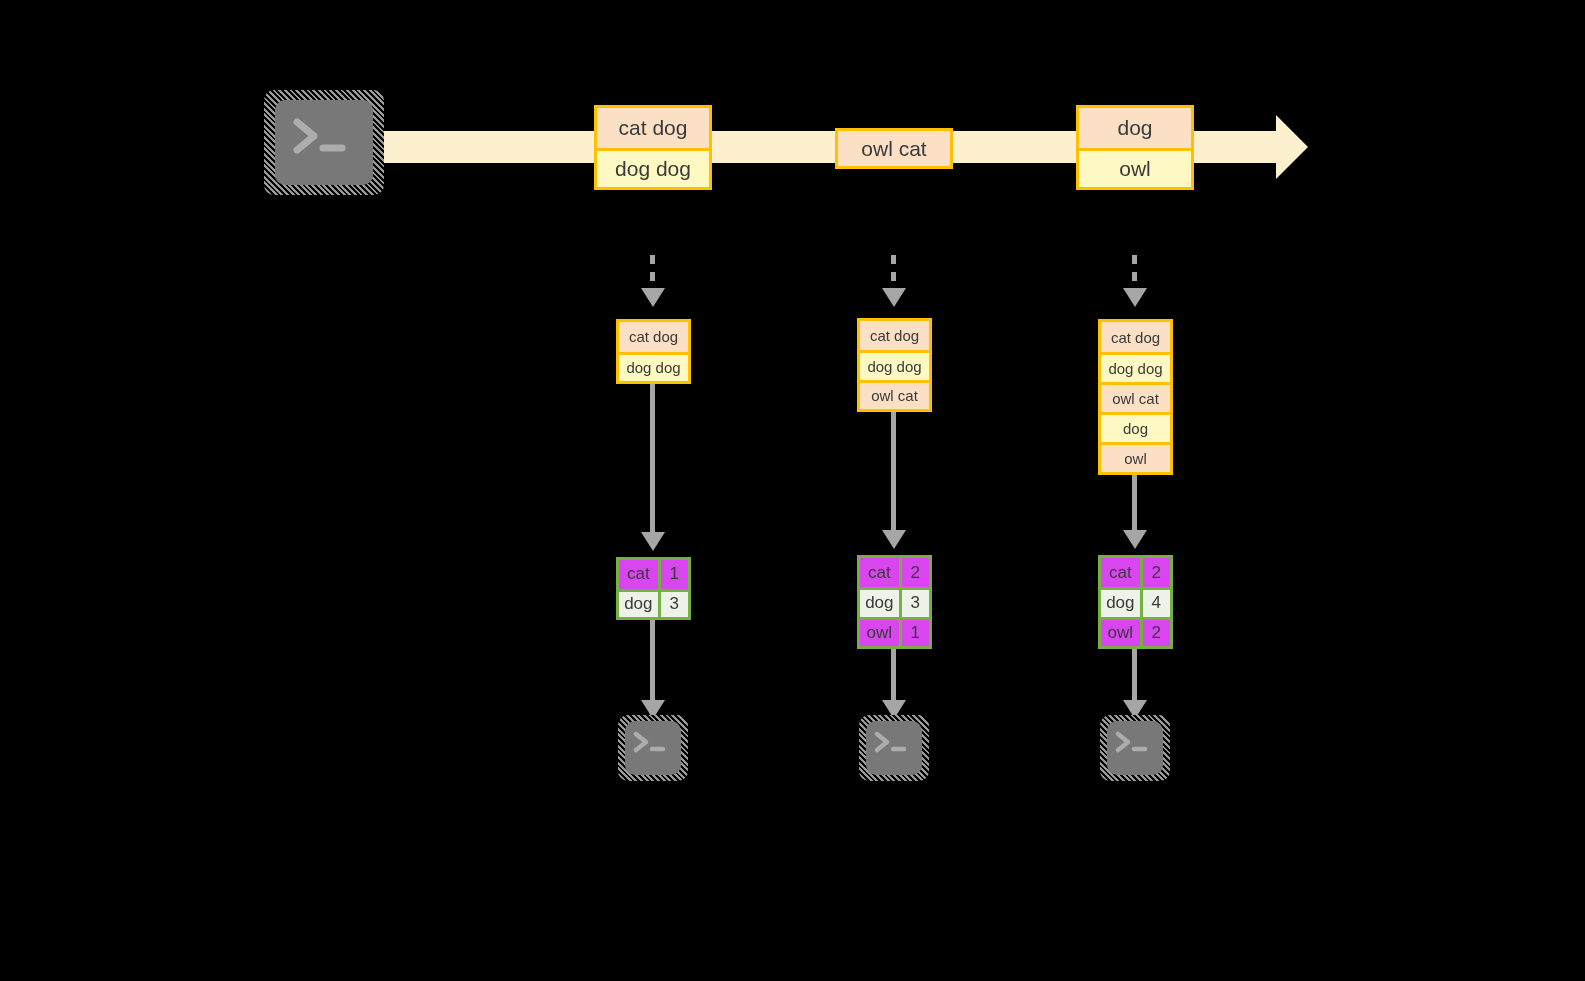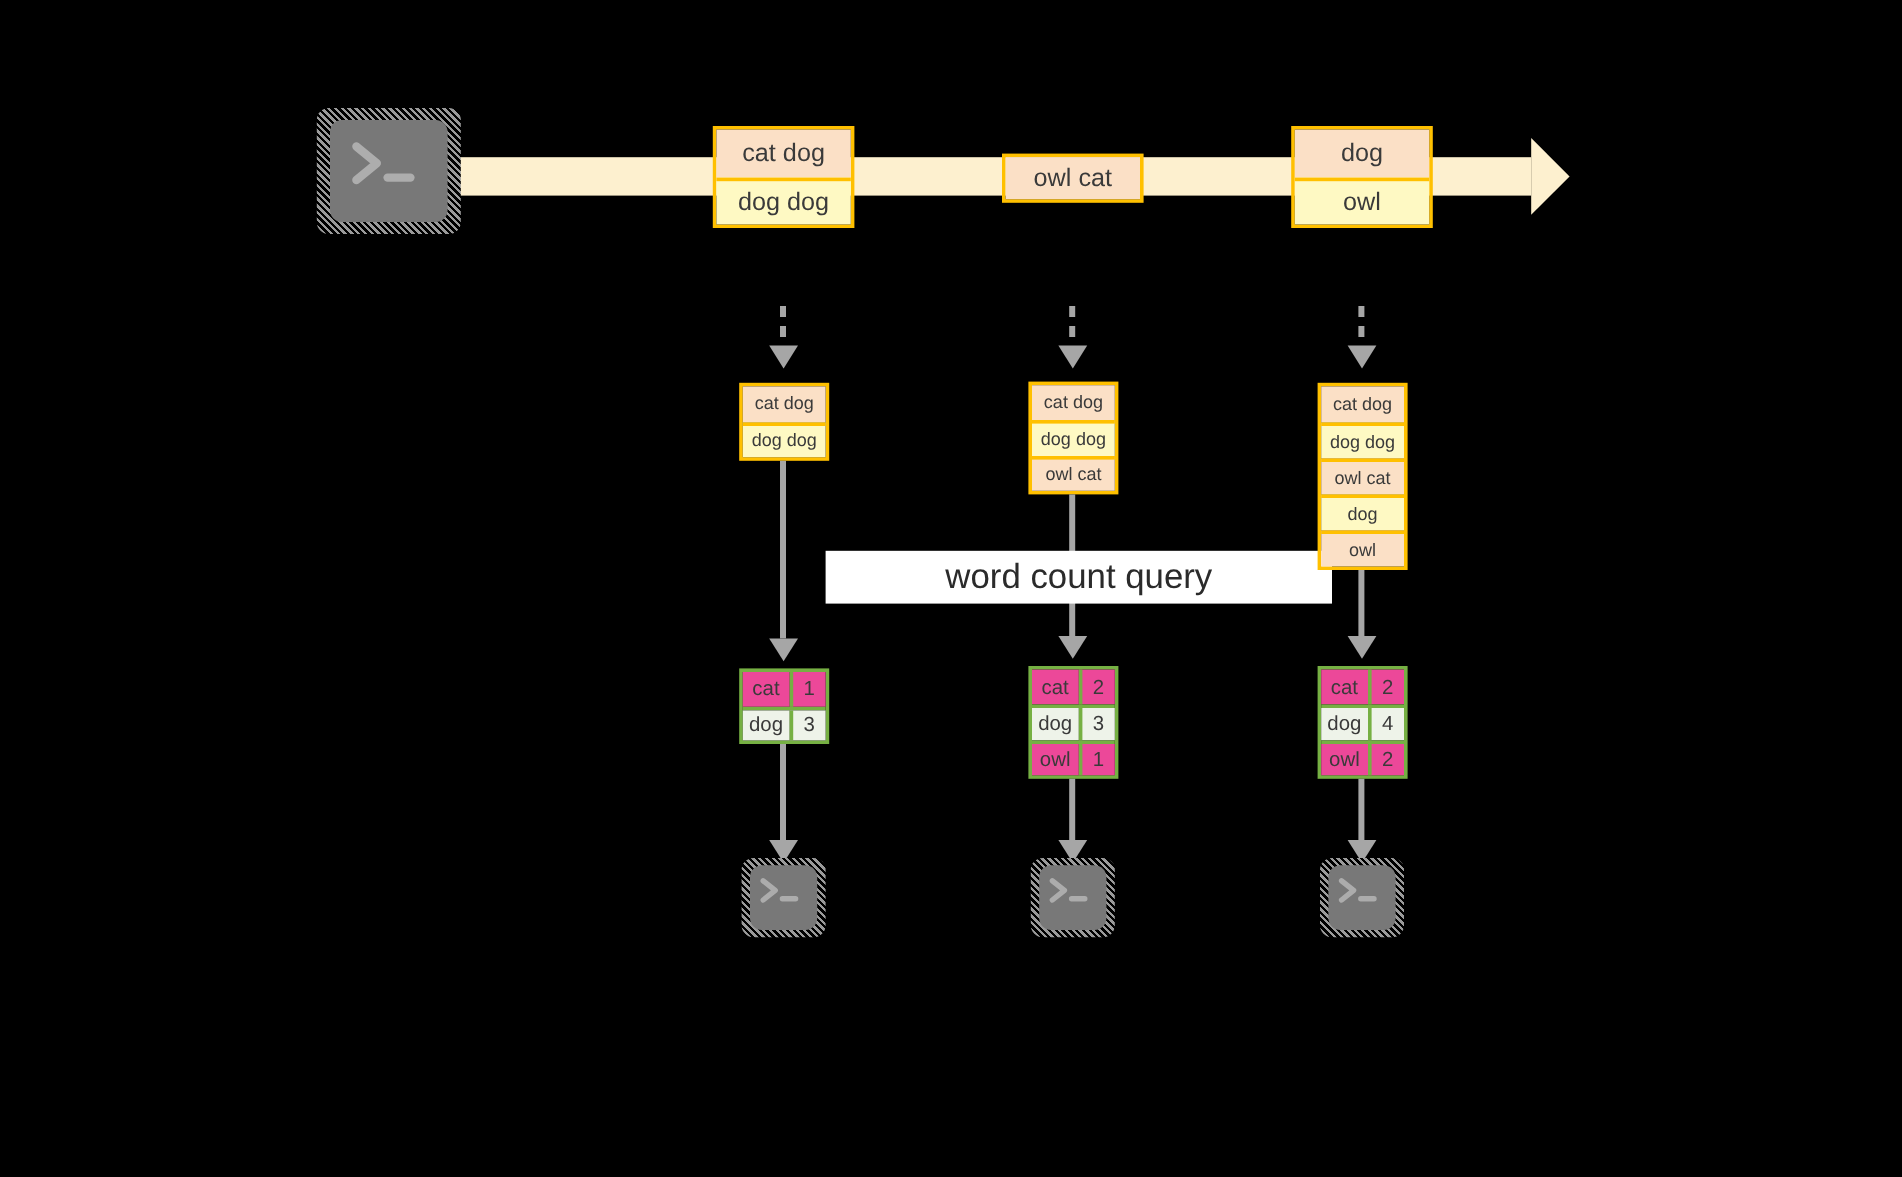--- a/index.html
+++ b/index.html
@@ -31,21 +31,21 @@
   .cell.light{background:#fef9c3;}
 
   
   .restable{position:absolute;box-sizing:border-box;border:3px solid #76b043;
             display:flex;flex-direction:column;}
   .restable .row{display:flex;box-sizing:border-box;}
   .restable .row + .row{border-top:3px solid #76b043;}
   .restable .kc,.restable .vc{box-sizing:border-box;display:flex;align-items:center;
     justify-content:center;color:#3a3a3a;white-space:nowrap;font-size:17px;}
   .restable .vc{border-left:3px solid #76b043;}
-  .gdark{background:#ec4899;}
+  .gdark{background:#d946ef;}
   .glight{background:#eef3e9;}
 
   
   .vline{position:absolute;background:#a6a6a6;width:5px;}
   .vdash{position:absolute;width:5px;
     background:repeating-linear-gradient(to bottom,#a6a6a6 0px,#a6a6a6 9px,transparent 9px,transparent 17px);}
   .vhead{position:absolute;width:0;height:0;
     border-left:12px solid transparent;border-right:12px solid transparent;
     border-top:19px solid #a6a6a6;}
 
@@ -156,21 +156,20 @@
       <path d="M34 34 L45 34" fill="none" stroke="#cfcfcf" stroke-width="4.5" stroke-linecap="round" opacity="0.6"></path>
     </svg>
   </div>
 
   <div class="vdash" style="left:1132px;top:255px;height:33px;"></div>
   <div class="vhead" style="left:1123px;top:288px;"></div>
 
   <div class="vline" style="left:1132px;top:474px;height:56px;"></div>
   <div class="vhead" style="left:1123px;top:530px;"></div>
 
-  <div class="querylabel" style="left:688px;top:459px;width:422px;height:44px;font-size:29px;">word count query</div>
 
   <div class="recbox" style="left:1098px;top:319px;width:75px;height:156px;">
     <div class="cell dark" style="height:20%;font-size:15px;">cat dog</div>
     <div class="cell light" style="height:20%;font-size:15px;">dog dog</div>
     <div class="cell dark" style="height:20%;font-size:15px;">owl cat</div>
     <div class="cell light" style="height:20%;font-size:15px;">dog</div>
     <div class="cell dark" style="height:20%;font-size:15px;">owl</div>
   </div>
 
   <div class="restable" style="left:1098px;top:555px;width:75px;height:94px;">

